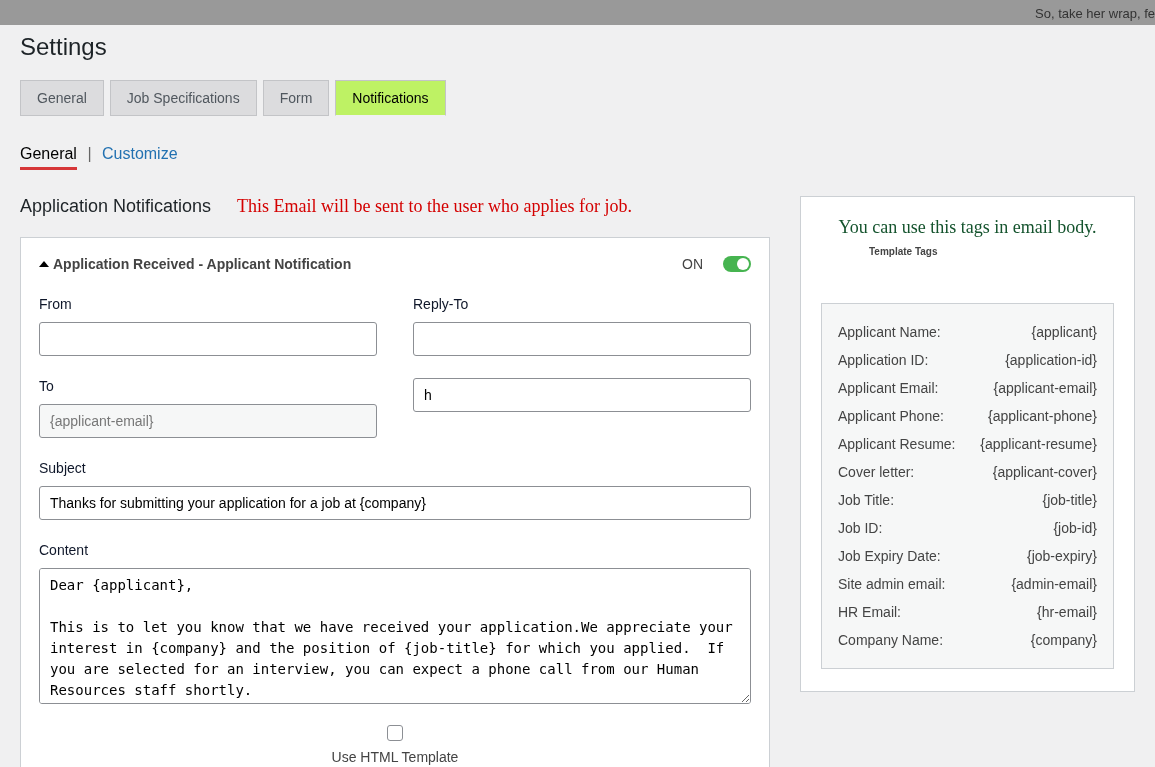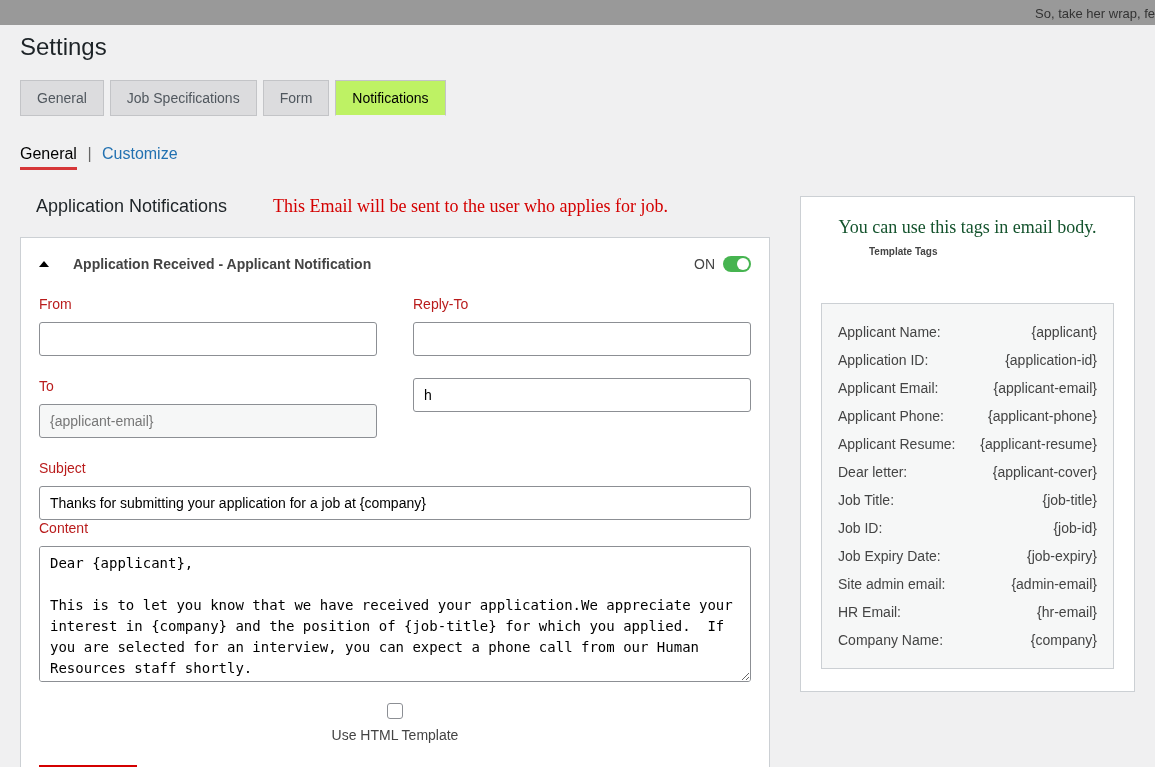--- a/index.html
+++ b/index.html
@@ -67,23 +67,22 @@
   align-items: flex-start;
   padding: 20px 20px 0 20px;
   gap: 30px;
 }
 .left-col { flex: 1; max-width: 780px; }
 .right-col { flex: 0 0 335px; }
 
 .section-heading-row {
   display: flex;
   align-items: center;
-  gap: 46px;
+  gap: 26px;
   margin-bottom: 20px;
-  margin-left: 16px;
 }
 .section-heading {
   font-size: 18px;
   font-weight: 500;
   color: #1d2327;
 }
 .red-note {
   font-family: "Times New Roman", serif;
   color: #d40000;
   font-size: 18px;
@@ -107,48 +106,48 @@
   padding: 20px 20px 22px 20px;
 }
 
 .accordion-header {
   display: flex;
   align-items: center;
   justify-content: space-between;
   margin-bottom: 24px;
   cursor: pointer;
 }
-.acc-left { display: flex; align-items: center; gap: 24px; font-weight: 600; }
+.acc-left { display: flex; align-items: center; gap: 4px; font-weight: 600; }
 .caret-up {
   width: 0; height: 0;
   border-left: 5px solid transparent;
   border-right: 5px solid transparent;
   border-bottom: 6px solid #000;
 }
-.acc-right { display: flex; align-items: center; gap: 8px; margin-left: 20px; }
+.acc-right { display: flex; align-items: center; gap: 20px; margin-left: 20px; }
 
 .toggle {
   width: 28px; height: 16px;
   background: #46b450;
   border-radius: 10px;
   position: relative;
   cursor: pointer;
 }
 .toggle::after {
   content: "";
   position: absolute;
   right: 2px; top: 2px;
   width: 12px; height: 12px;
   background: #fff;
   border-radius: 50%;
 }
 
 .form-row { display: flex; gap: 36px; margin-bottom: 22px; }
 .form-group { flex: 1; }
-.form-group label { display: block; font-size: 14px; margin-bottom: 10px; color: #b91c1c; }
+.form-group label { display: block; font-size: 14px; margin-bottom: 10px; color: #0f172a; }
 .input {
   width: 100%;
   border: 1px solid #8c8f94;
   border-radius: 3px;
   padding: 6px 10px;
   font-size: 14px;
   background: #fff;
   height: 34px;
 }
 .input[disabled] { background: #f6f7f7; color: #777; }
@@ -252,21 +251,21 @@
       <div class="form-row">
         <div class="form-group">
           <label>To</label>
           <input class="input" type="text" disabled="" value="{applicant-email}" style="">
         </div>
         <div class="form-group">
           <input class="input" type="text" value="h" style="">
         </div>
       </div>
 
-      <div class="form-group" style="">
+      <div class="form-group" style="margin-bottom:22px;">
         <label>Subject</label>
         <input class="input" type="text" value="Thanks for submitting your application for a job at {company}" style="">
       </div>
 
       <div class="form-group" style="margin-bottom:14px;">
         <label>Content</label>
         <textarea class="input" style="">Dear {applicant},
 
 This is to let you know that we have received your application.We appreciate your interest in {company} and the position of {job-title} for which you applied.  If you are selected for an interview, you can expect a phone call from our Human Resources staff shortly.</textarea>
       </div>
@@ -301,21 +300,21 @@
           </div>
         <div class="tag-row">
             <span class="tlabel">Applicant Phone:</span>
             <span>{applicant-phone}</span>
           </div>
         <div class="tag-row">
             <span class="tlabel">Applicant Resume:</span>
             <span>{applicant-resume}</span>
           </div>
         <div class="tag-row">
-            <span class="tlabel">Dear letter:</span>
+            <span class="tlabel">Cover letter:</span>
             <span>{applicant-cover}</span>
           </div>
         <div class="tag-row">
             <span class="tlabel">Job Title:</span>
             <span>{job-title}</span>
           </div>
         <div class="tag-row">
             <span class="tlabel">Job ID:</span>
             <span>{job-id}</span>
           </div>

